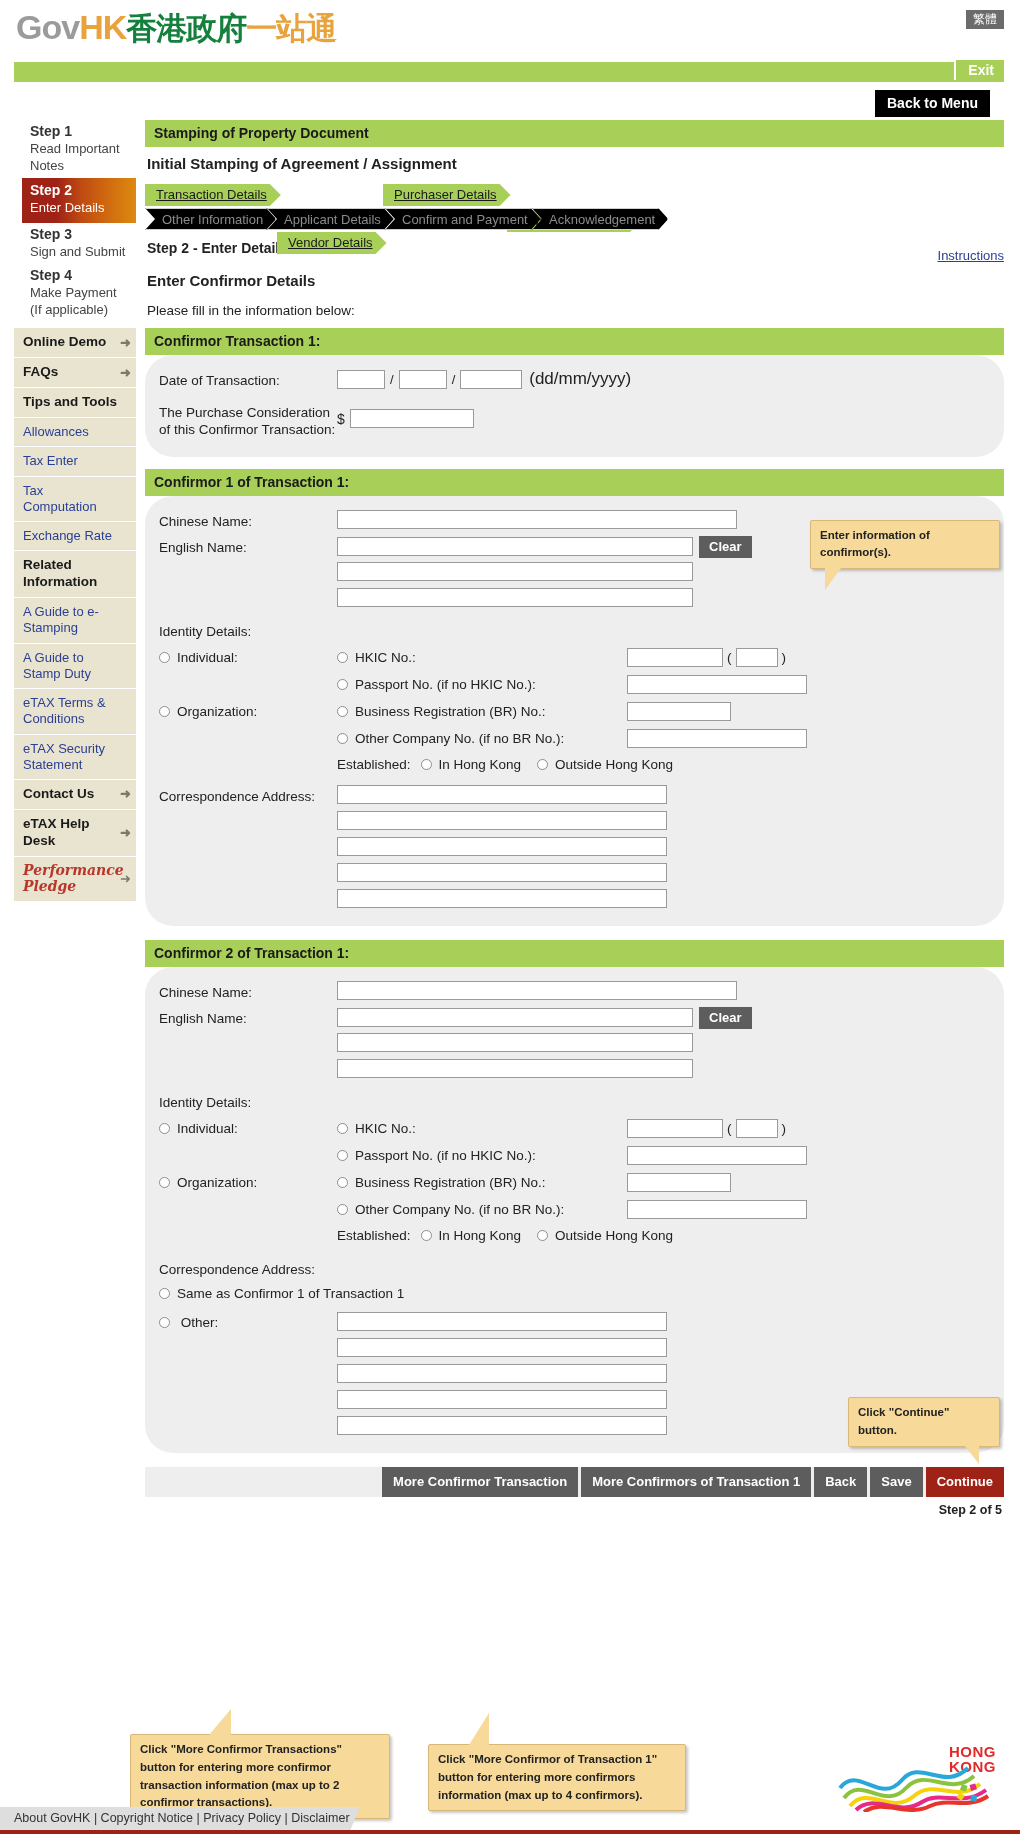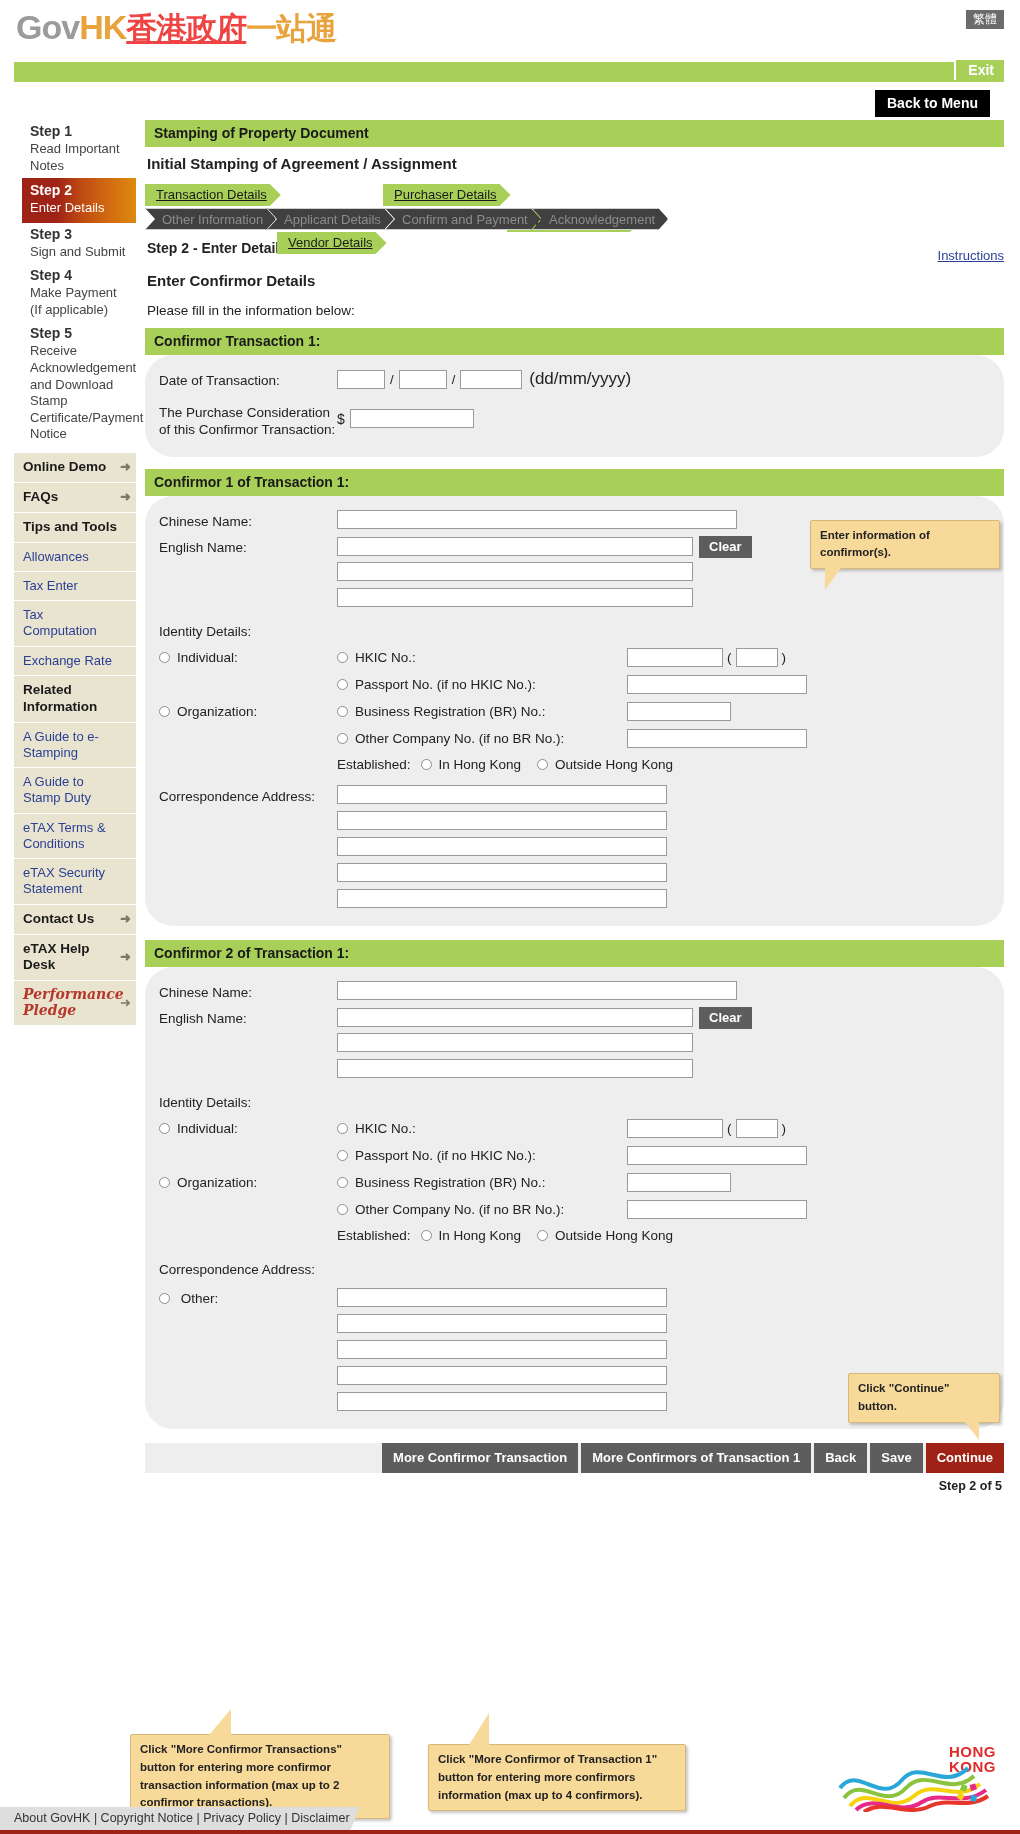--- a/index.html
+++ b/index.html
@@ -14,21 +14,21 @@
   }
 
   
   #header { position:relative; height:62px; }
   .logo {
     position:absolute; left:16px; top:8px;
     font-size:34px; font-weight:bold; letter-spacing:-1px; white-space:nowrap;
   }
   .logo .gov { color:#9b9b9b; }
   .logo .hk { color:#e8a33d; }
-  .logo .cn1 { color:#ef4444; font-size:31px;text-decoration:underline; }
+  .logo .cn1 { color:#15803d; font-size:31px; }
   .logo .cn2 { color:#e8a33d; font-size:31px; }
   .lang-btn {
     position:absolute; right:16px; top:10px;
     background:#6b6b6b; color:#fff; font-size:12px;
     padding:3px 7px 4px; line-height:1; cursor:pointer;
   }
 
   
   #greenbar {
     height:20px; background:#a8cf58; margin:0 16px 0 14px;
@@ -101,21 +101,21 @@
     -webkit-clip-path: polygon(0 0, calc(100% - 11px) 0, 100% 50%, calc(100% - 11px) 100%, 0 100%);
     clip-path: polygon(0 0, calc(100% - 11px) 0, 100% 50%, calc(100% - 11px) 100%, 0 100%);
   }
   .tab.done { background:#a8cf58; }
   .tab.done span { color:#1a1a1a; text-decoration:underline; }
   .tab.current { background:#a8cf58; font-weight:bold; }
   .tabs-row2 { position:relative; height:24px; margin-top:2px; }
   .tab2 {
     position:absolute; top:0; height:22px; line-height:21px;
     font-size:13px; color:#8c8c8c; white-space:nowrap;
-    padding:0 12px 0 16px; background:#404040;
+    padding:0 12px 0 16px; background:#000000;
     border:1px solid #cfcfcf; cursor:pointer;
     -webkit-clip-path: polygon(0 0, calc(100% - 10px) 0, 100% 50%, calc(100% - 10px) 100%, 0 100%, 10px 50%);
     clip-path: polygon(0 0, calc(100% - 10px) 0, 100% 50%, calc(100% - 10px) 100%, 0 100%, 10px 50%);
   }
 
   .step2-line { font-weight:bold; font-size:14px; padding:8px 2px 0; }
   .instructions {
     float:right; color:#2b3f94; text-decoration:underline;
     font-size:13px; cursor:pointer; margin-top:-16px;
   }
@@ -242,24 +242,20 @@
           <div class="t">Step 2</div>
           <div class="d">Enter Details</div>
         </div>
         <div class="step">
           <div class="t">Step 3</div>
           <div class="d">Sign and Submit</div>
         </div>
         <div class="step">
           <div class="t">Step 4</div>
           <div class="d">Make Payment (If applicable)</div>
-        </div>
-        <div class="step">
-          <div class="t">Step 5</div>
-          <div class="d">Receive Acknowledgement and Download Stamp Certificate/Payment Notice</div>
         </div>
       </div>
     <div id="sidebar-spacer"></div>
     <div id="sidebar-items">
         <div class="side-item hd"><span>Online Demo</span><span class="arrow">➜</span></div>
         <div class="side-item hd"><span>FAQs</span><span class="arrow">➜</span></div>
         <div class="side-item hd"><span>Tips and Tools</span></div>
         <div class="side-item lk"><span>Allowances</span></div>
         <div class="side-item lk"><span>Tax Enter</span></div>
         <div class="side-item lk"><span>Tax Computation</span></div>
@@ -545,20 +541,26 @@
         <span class="est-opt">
           <span class="radio"></span>
           <span class="rlabel">Outside Hong Kong</span>
         </span>
       </div>
 
       <div class="frow" style="margin-top:8px">
         <div class="flabel">Correspondence Address:</div>
       </div>
 
+      <div class="idrow" style="min-height:24px">
+        <div class="idleft" style="width:auto; flex:0 0 auto">
+          <span class="radio"></span>
+          <span class="rlabel">Same as Confirmor 1 of Transaction 1</span>
+        </div>
+      </div>
 
       <div class="frow" style="margin-top:4px">
         <div class="flabel" style="padding-top:2px">
           <span class="radio"></span>
           <span class="rlabel">Other:</span>
         </div>
         <div class="fctl" style="flex-direction:column; align-items:flex-start">
           <input type="text" class="inp-addr" style="margin-bottom: 7px;">
           <input type="text" class="inp-addr" style="margin-bottom: 7px;">
           <input type="text" class="inp-addr" style="margin-bottom: 7px;">

